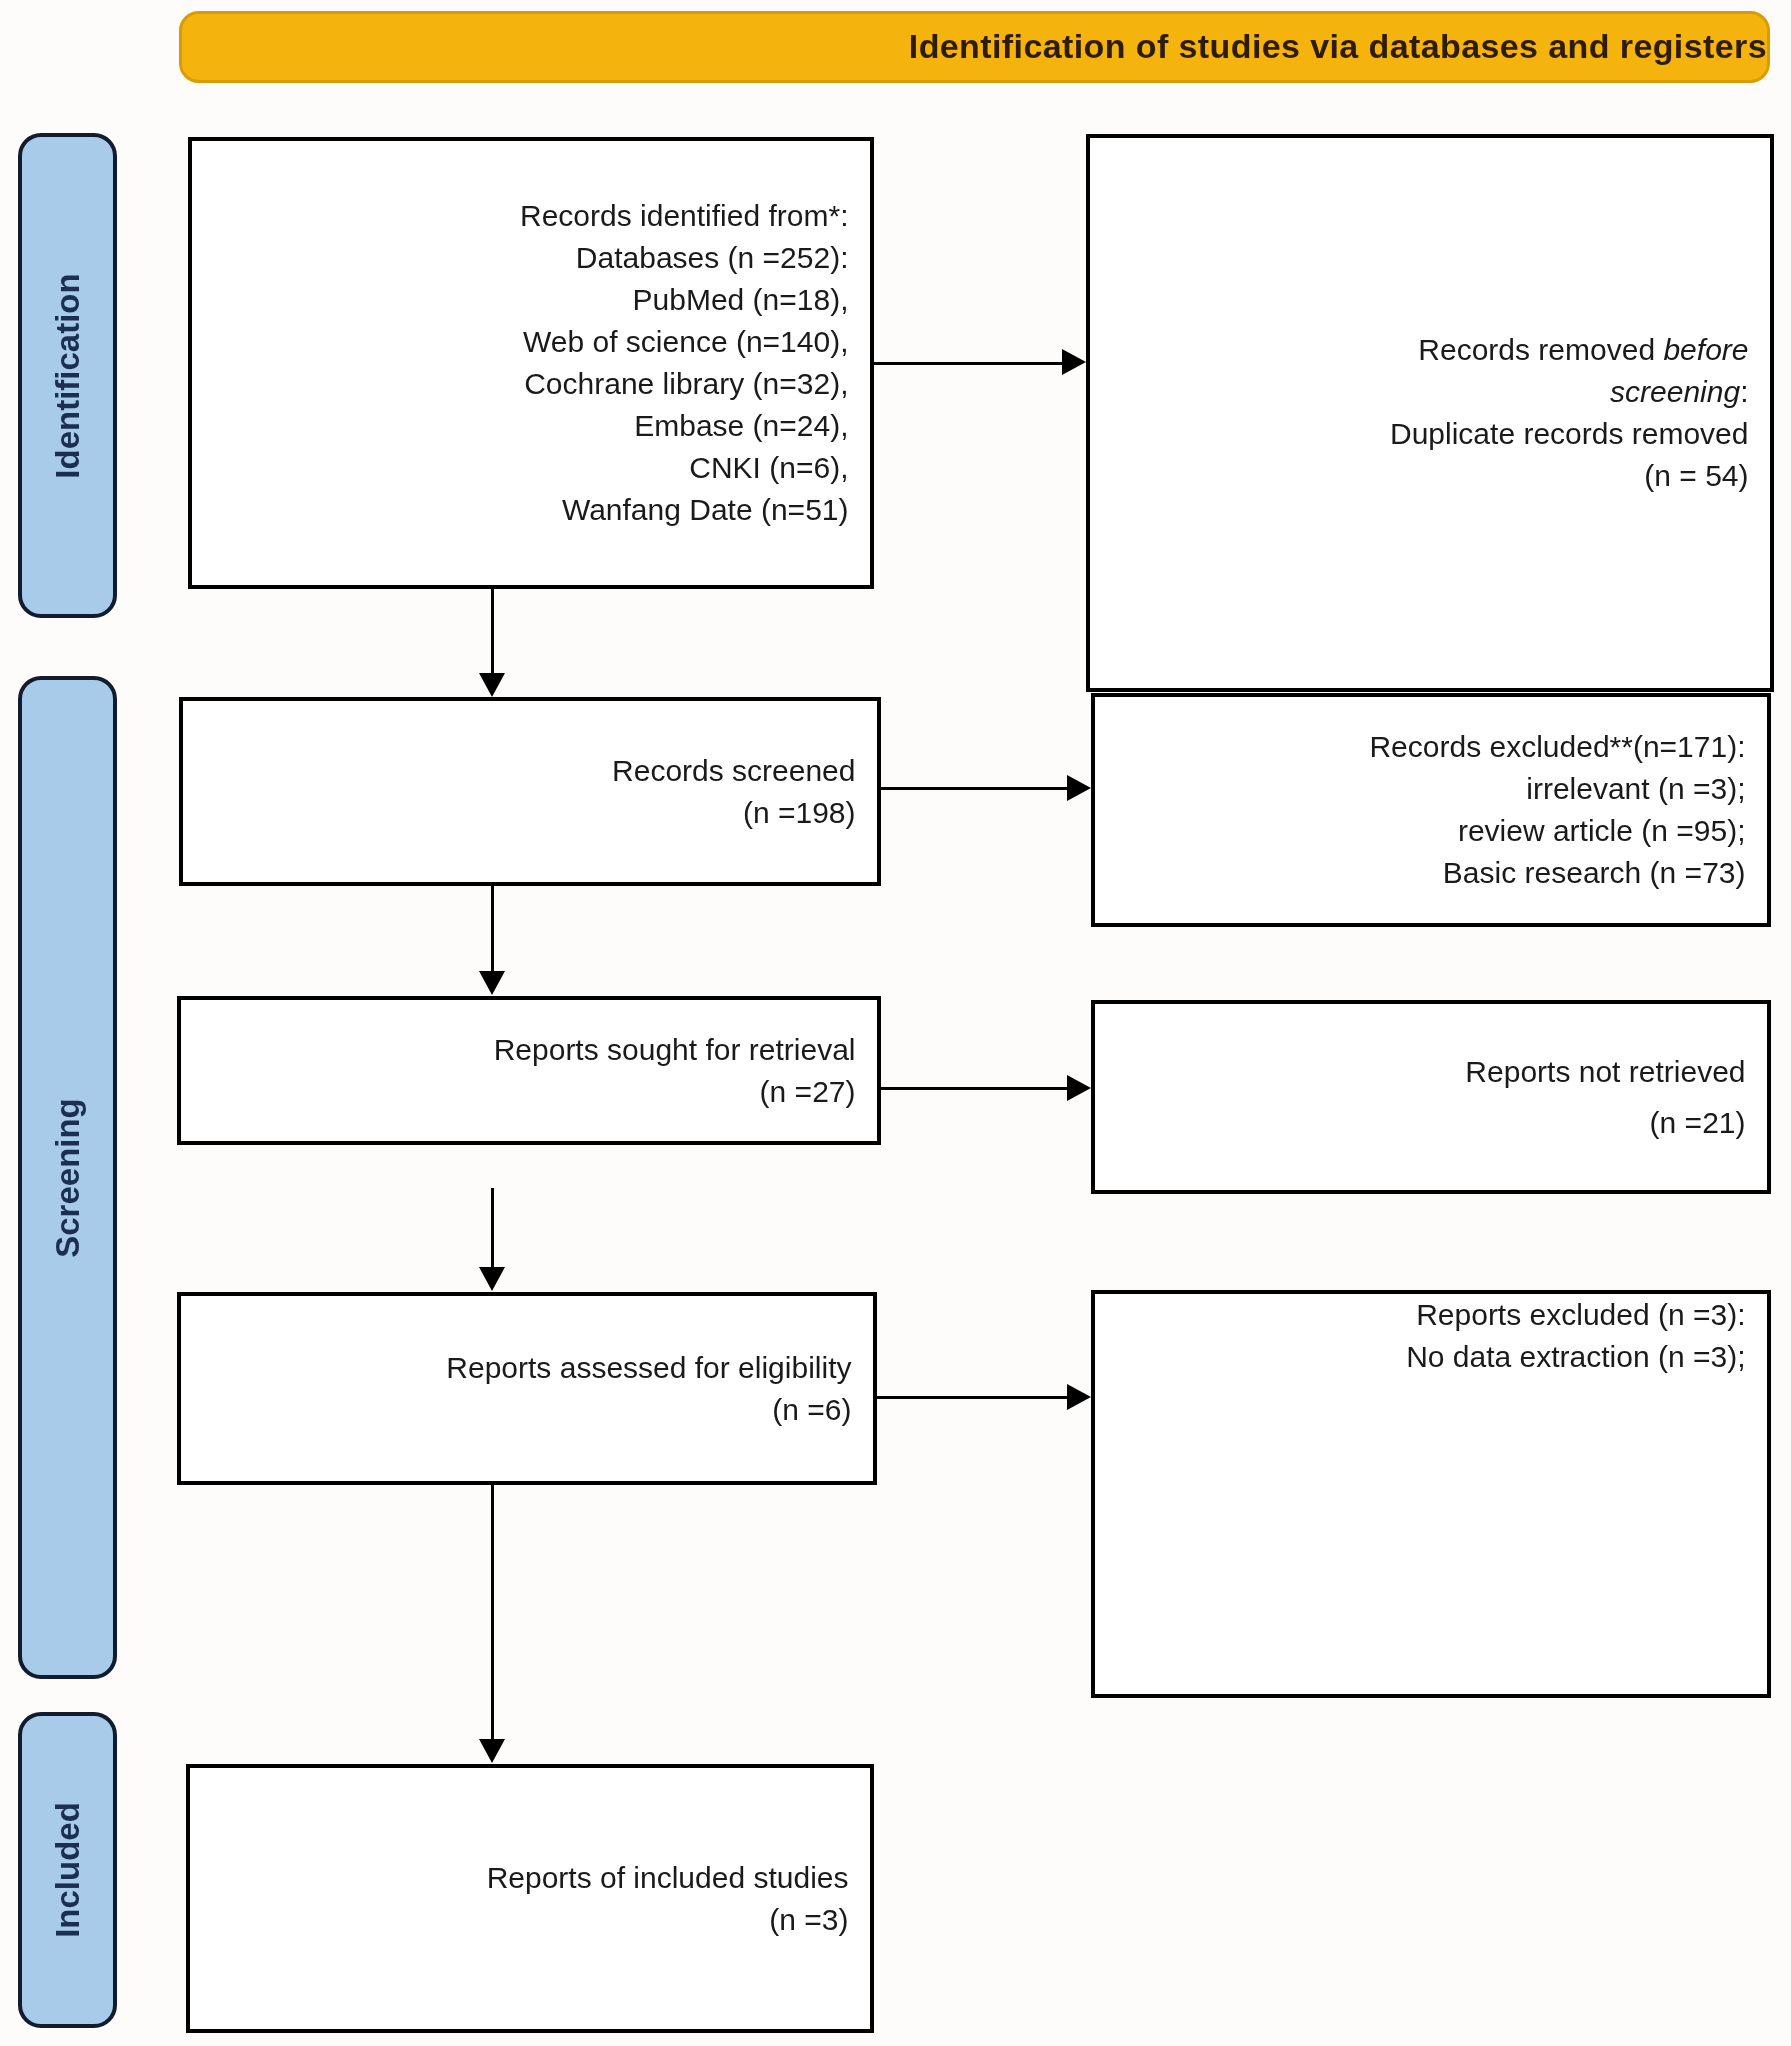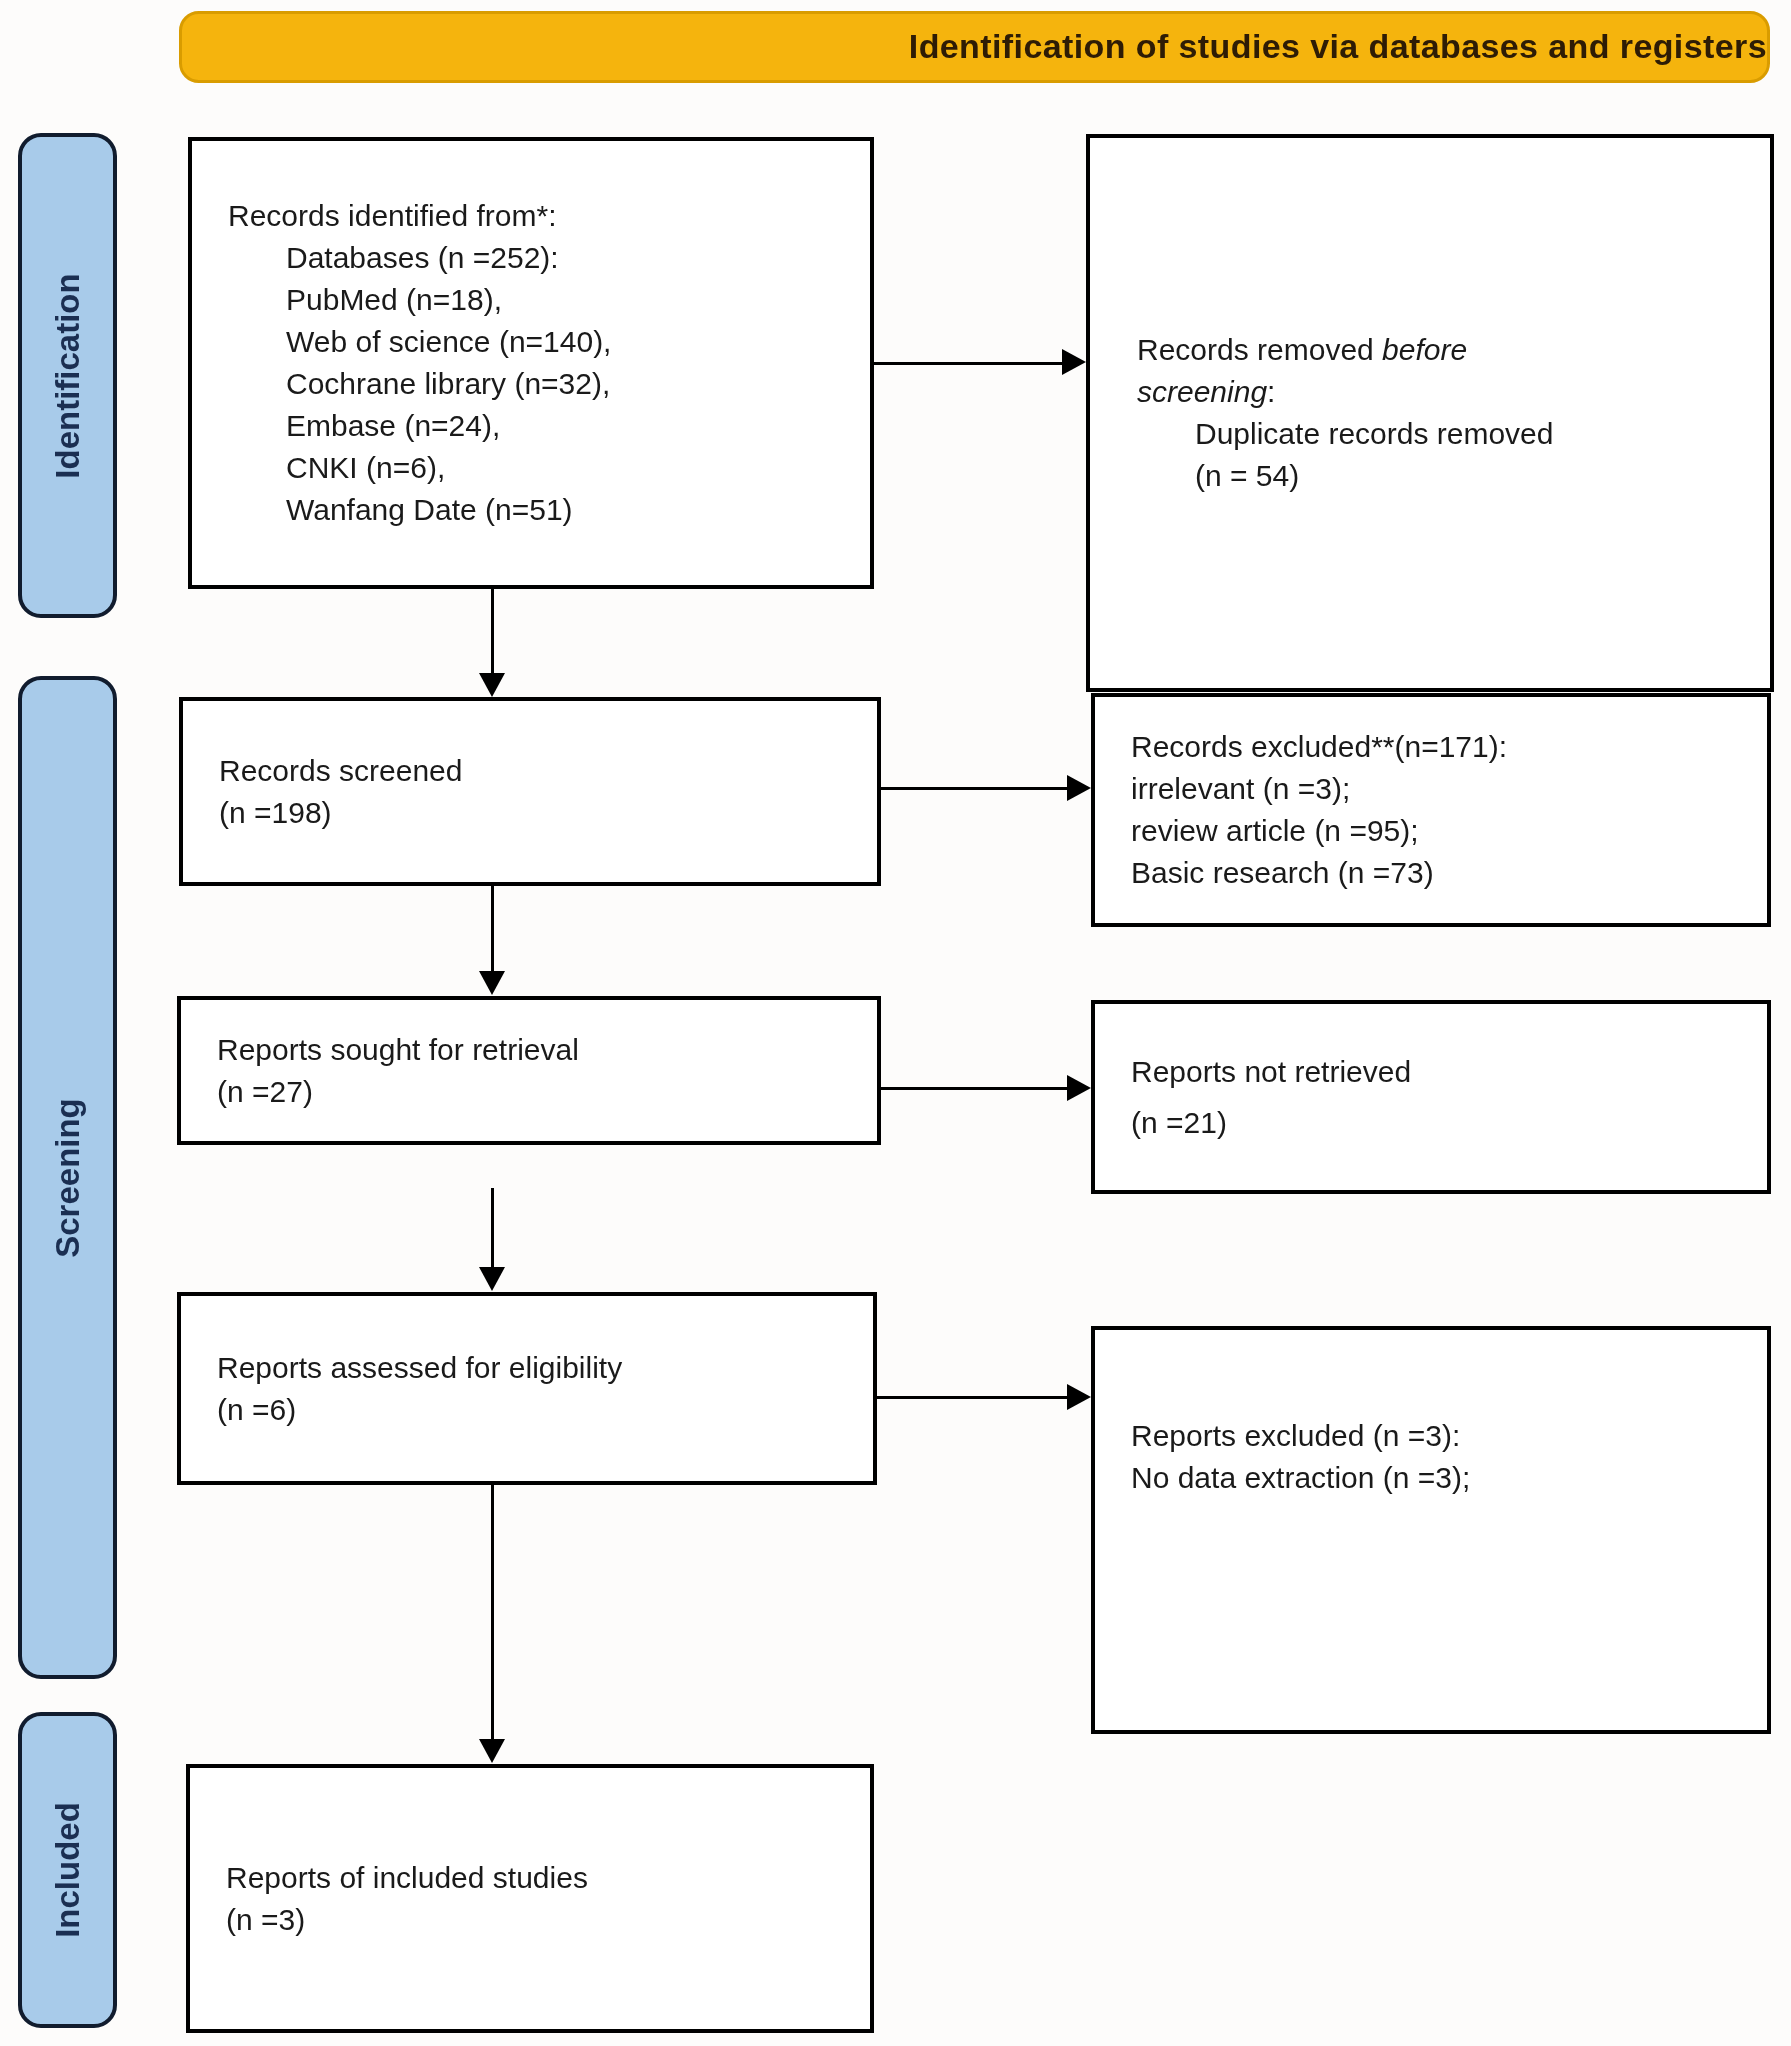--- a/index.html
+++ b/index.html
@@ -32,33 +32,33 @@
   }
   #pill-identification{top:133px;height:485px;}
   #pill-screening{top:676px;height:1003px;}
   #pill-included{top:1712px;height:316px;}
 
   .box{
     position:absolute;background:var(--box-fill);
     border:4.5px solid var(--box-border);box-sizing:border-box;
     display:flex;flex-direction:column;justify-content:center;
     color:var(--box-text);font-size:30px;line-height:1.4;
-    padding-left:36px;padding-right:21.5px;
+    padding-left:36px;padding-right:21.5px;text-align:right;
   }
   .indent{padding-left:58px;}
   .it{font-style:italic;}
 
   #box-identified{left:188px;top:137px;width:686px;height:452px;}
   #box-removed{left:1086px;top:134px;width:688px;height:558px;padding-left:47px;}
   #box-screened{left:179px;top:697px;width:702px;height:189px;}
   #box-excluded{left:1091px;top:693px;width:680px;height:234px;}
   #box-sought{left:177px;top:996px;width:704px;height:149px;}
   #box-notretrieved{left:1091px;top:1000px;width:680px;height:194px;gap:9px;}
   #box-assessed{left:177px;top:1292px;width:700px;height:193px;}
-  #box-reportsexcluded{left:1091px;top:1290px;width:680px;height:408px;justify-content:flex-start;padding-top:85px;margin-top:36px;}
+  #box-reportsexcluded{left:1091px;top:1290px;width:680px;height:408px;justify-content:flex-start;}
   #box-included{left:186px;top:1764px;width:688px;height:269px;}
 
   .arrow-line{position:absolute;background:#000;}
   .head-right{position:absolute;width:0;height:0;border-top:13.4px solid transparent;border-bottom:13.4px solid transparent;border-left:24px solid #000;}
   .head-down{position:absolute;width:0;height:0;border-left:13.4px solid transparent;border-right:13.4px solid transparent;border-top:24px solid #000;}
 </style>
 </head>
 <body>
 
 <div class="canvas">

